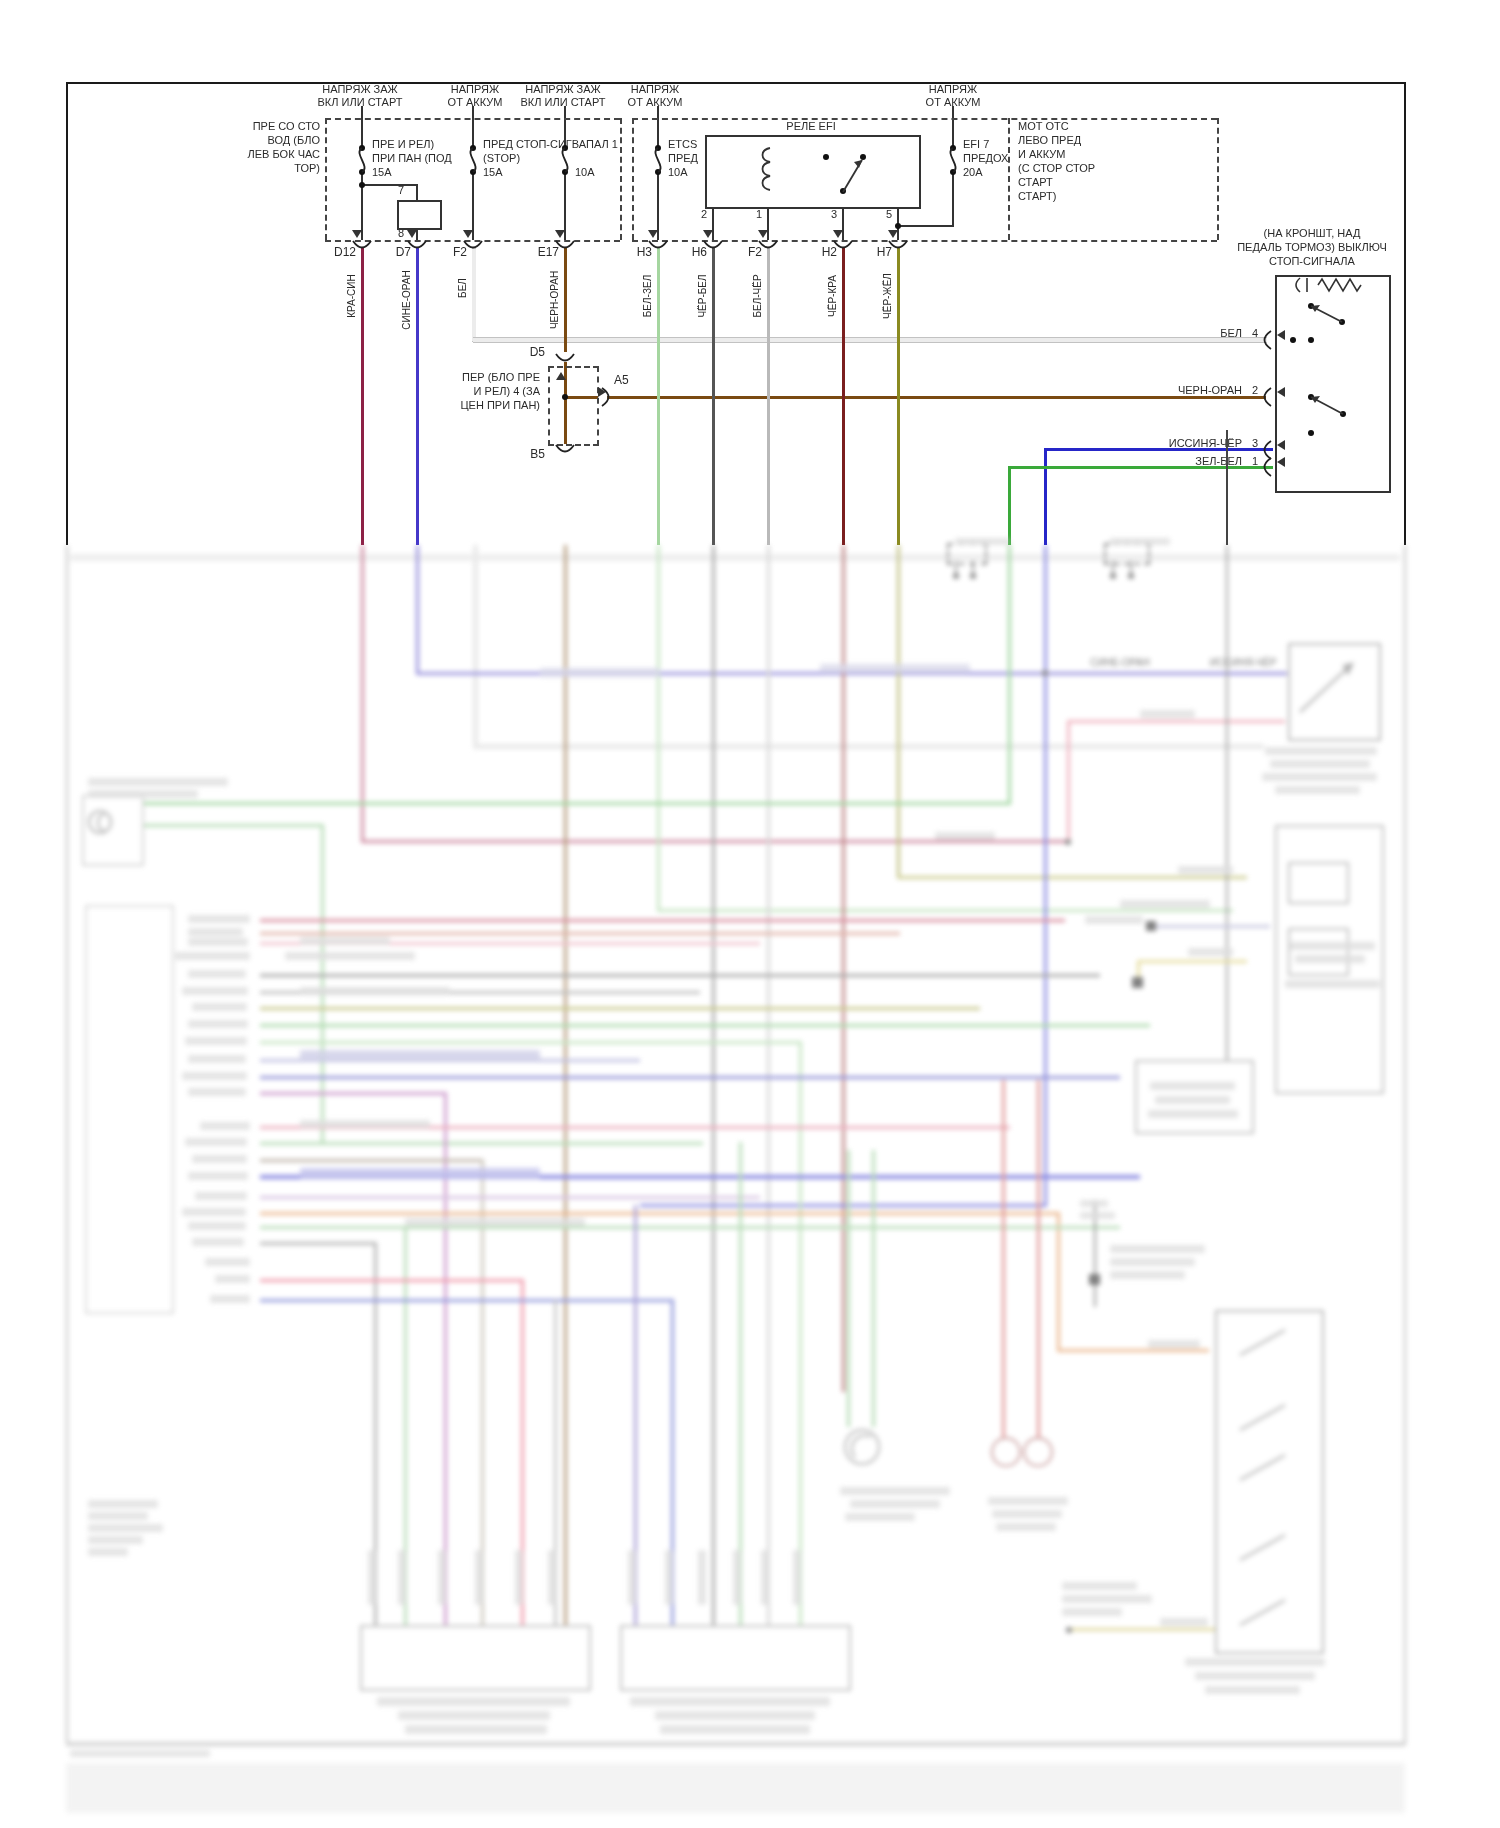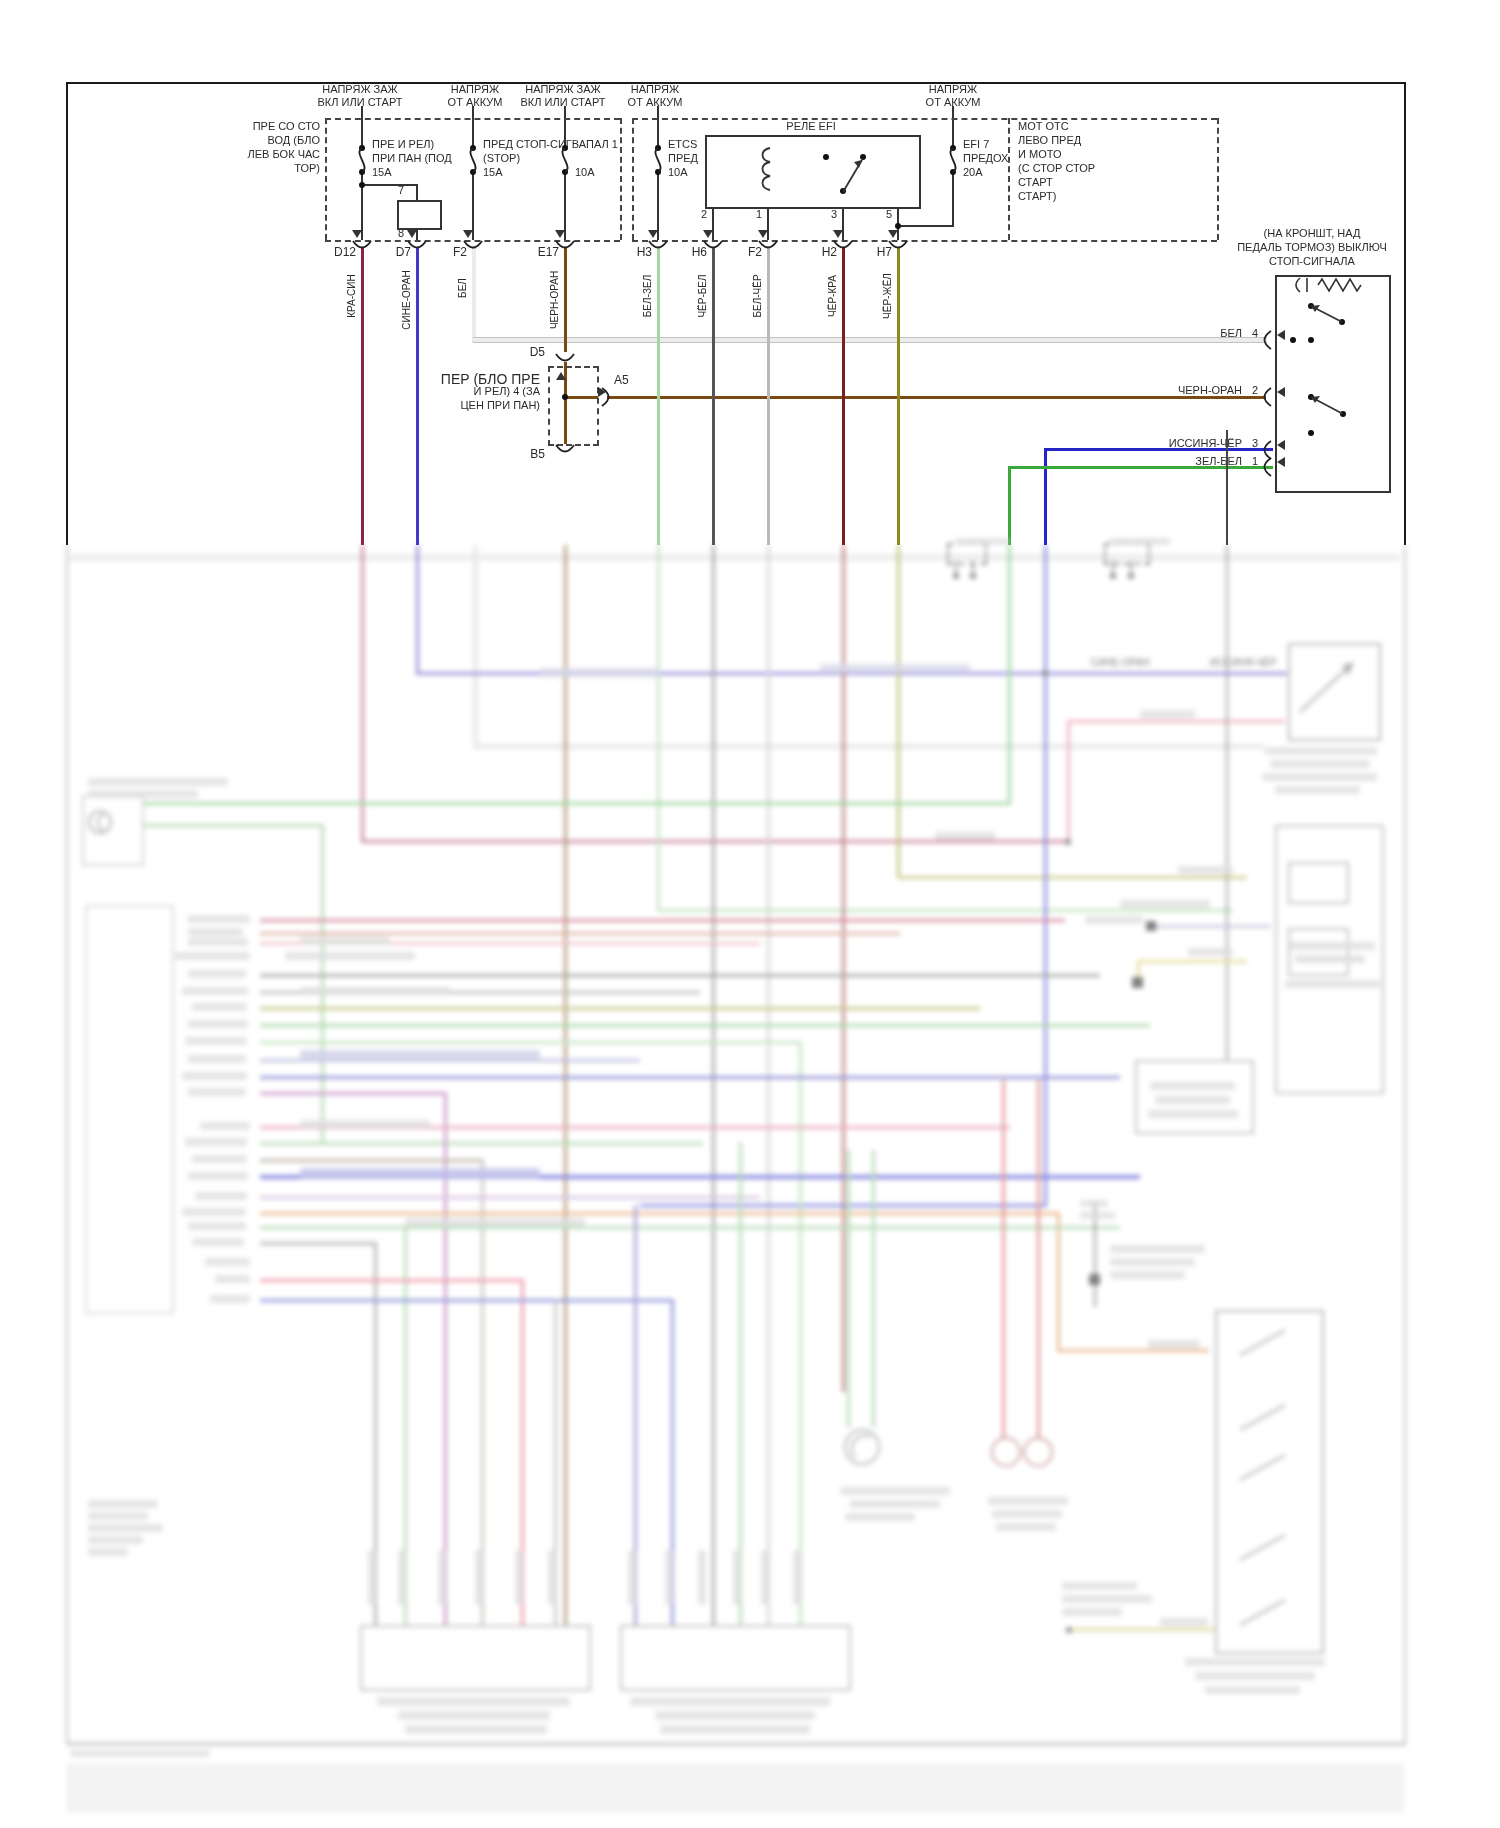--- a/index.html
+++ b/index.html
@@ -54,21 +54,21 @@
       <div class="txt" style="font-size: 11px; left: 575px; top: 167px;">10A</div>
       <div class="txt" style="font-size: 11px; left: 668px; top: 139px;">ETCS</div>
       <div class="txt" style="font-size: 11px; left: 668px; top: 153px;">ПРЕД</div>
       <div class="txt" style="font-size: 11px; left: 668px; top: 167px;">10A</div>
       <div class="txt" style="font-size: 11px; left: 963px; top: 139px;">EFI 7</div>
       <div class="txt" style="font-size: 11px; left: 963px; top: 153px;">ПРЕДОХ</div>
       <div class="txt" style="font-size: 11px; left: 963px; top: 167px;">20A</div>
       <div class="txt c" style="font-size: 11px; left: 811px; top: 121px;">РЕЛЕ EFI</div>
       <div class="txt" style="font-size: 11px; left: 1018px; top: 121px;">МОТ ОТС</div>
       <div class="txt" style="font-size: 11px; left: 1018px; top: 135px;">ЛЕВО ПРЕД</div>
-      <div class="txt" style="font-size: 11px; left: 1018px; top: 149px;">И МОТО</div>
+      <div class="txt" style="font-size: 11px; left: 1018px; top: 149px;">И АККУМ</div>
       <div class="txt" style="font-size: 11px; left: 1018px; top: 163px;">(С СТОР СТОР</div>
       <div class="txt" style="font-size: 11px; left: 1018px; top: 177px;">СТАРТ</div>
       <div class="txt" style="font-size: 11px; left: 1018px; top: 191px;">СТАРТ)</div>
       <div class="txt r" style="font-size: 11px; left: 404px; top: 185px;">7</div>
       <div class="txt c" style="font-size: 11px; left: 417px; top: 206px;">IPO</div>
       <div class="txt r" style="font-size: 11px; left: 404px; top: 228px;">8</div>
       <div class="txt r" style="font-size: 11px; left: 707px; top: 209px;">2</div>
       <div class="txt r" style="font-size: 11px; left: 762px; top: 209px;">1</div>
       <div class="txt r" style="font-size: 11px; left: 837px; top: 209px;">3</div>
       <div class="txt r" style="font-size: 11px; left: 892px; top: 209px;">5</div>
@@ -83,21 +83,21 @@
       <div class="txt r" style="font-size: 12px; left: 892px; top: 246px;">H7</div>
       <div class="txt rot" style="font-size: 10px; left: 352px; top: 296px;">КРА-СИН</div>
       <div class="txt rot" style="font-size: 10px; left: 407px; top: 300px;">СИНЕ-ОРАН</div>
       <div class="txt rot" style="font-size: 10px; left: 463px; top: 288px;">БЕЛ</div>
       <div class="txt rot" style="font-size: 10px; left: 555px; top: 300px;">ЧЕРН-ОРАН</div>
       <div class="txt rot" style="font-size: 10px; left: 648px; top: 296px;">БЕЛ-ЗЕЛ</div>
       <div class="txt rot" style="font-size: 10px; left: 703px; top: 296px;">ЧЁР-БЕЛ</div>
       <div class="txt rot" style="font-size: 10px; left: 758px; top: 296px;">БЕЛ-ЧЁР</div>
       <div class="txt rot" style="font-size: 10px; left: 833px; top: 296px;">ЧЁР-КРА</div>
       <div class="txt rot" style="font-size: 10px; left: 888px; top: 296px;">ЧЁР-ЖЁЛ</div>
-      <div class="txt r" style="font-size: 14px; left: 540px; top: 372px;">ПЕР (БЛО ПРЕ</div>
+      <div class="txt r" style="font-size: 11px; left: 540px; top: 372px;">ПЕР (БЛО ПРЕ</div>
       <div class="txt r" style="font-size: 11px; left: 540px; top: 386px;">И РЕЛ) 4 (ЗА</div>
       <div class="txt r" style="font-size: 11px; left: 540px; top: 400px;">ЦЕН ПРИ ПАН)</div>
       <div class="txt r" style="font-size: 12px; left: 545px; top: 346px;">D5</div>
       <div class="txt" style="font-size: 12px; left: 614px; top: 374px;">A5</div>
       <div class="txt r" style="font-size: 12px; left: 545px; top: 448px;">B5</div>
       <div class="txt c" style="font-size: 11px; left: 1312px; top: 228px;">(НА КРОНШТ, НАД</div>
       <div class="txt c" style="font-size: 11px; left: 1312px; top: 242px;">ПЕДАЛЬ ТОРМОЗ) ВЫКЛЮЧ</div>
       <div class="txt c" style="font-size: 11px; left: 1312px; top: 256px;">СТОП-СИГНАЛА</div>
       <div class="txt r" style="font-size: 11px; left: 1242px; top: 328px;">БЕЛ</div>
       <div class="txt" style="font-size: 11px; left: 1252px; top: 328px;">4</div>

